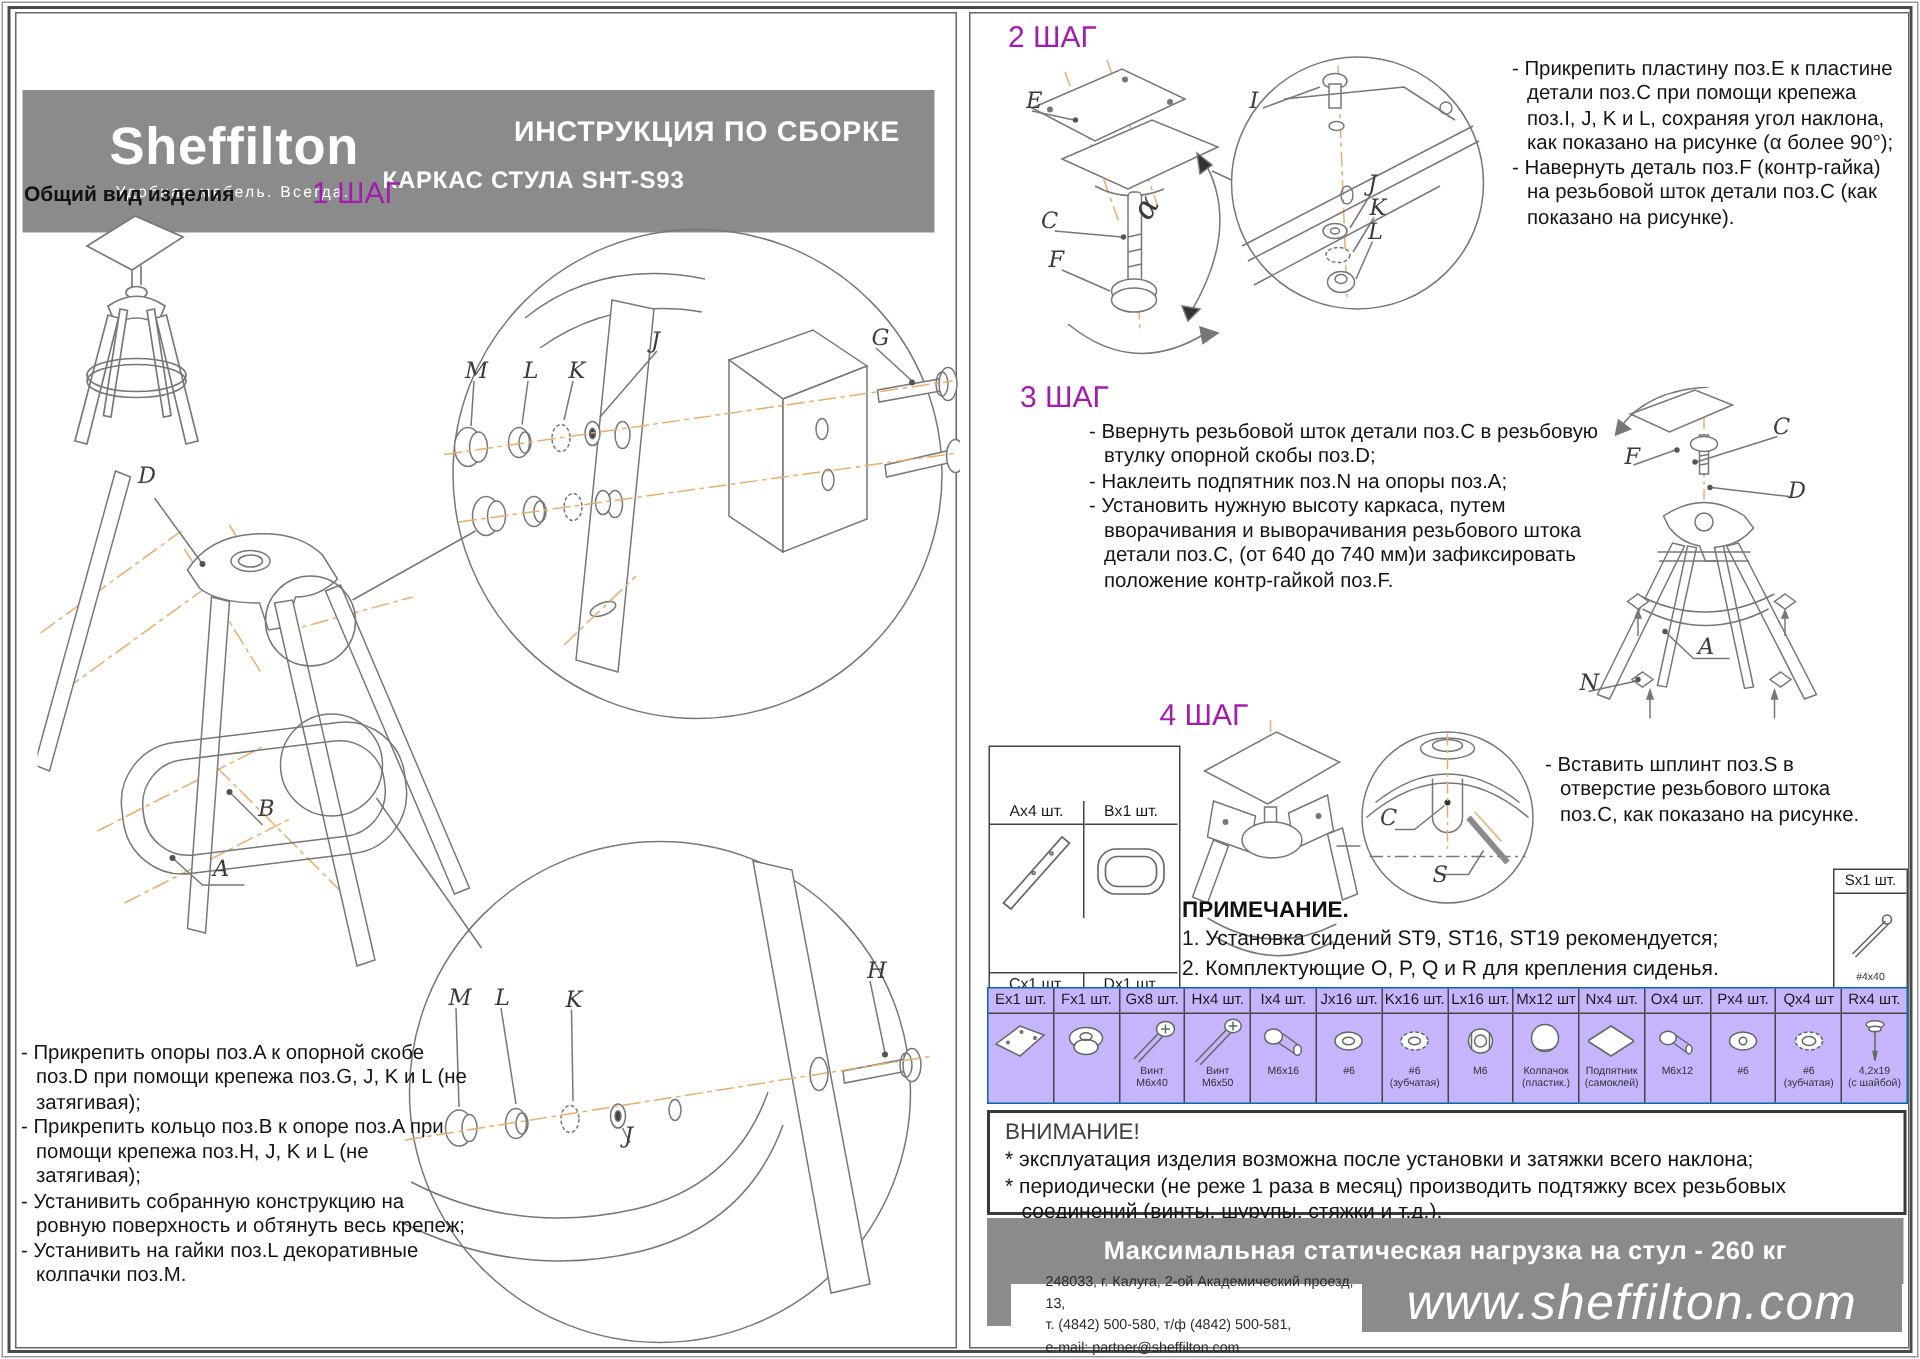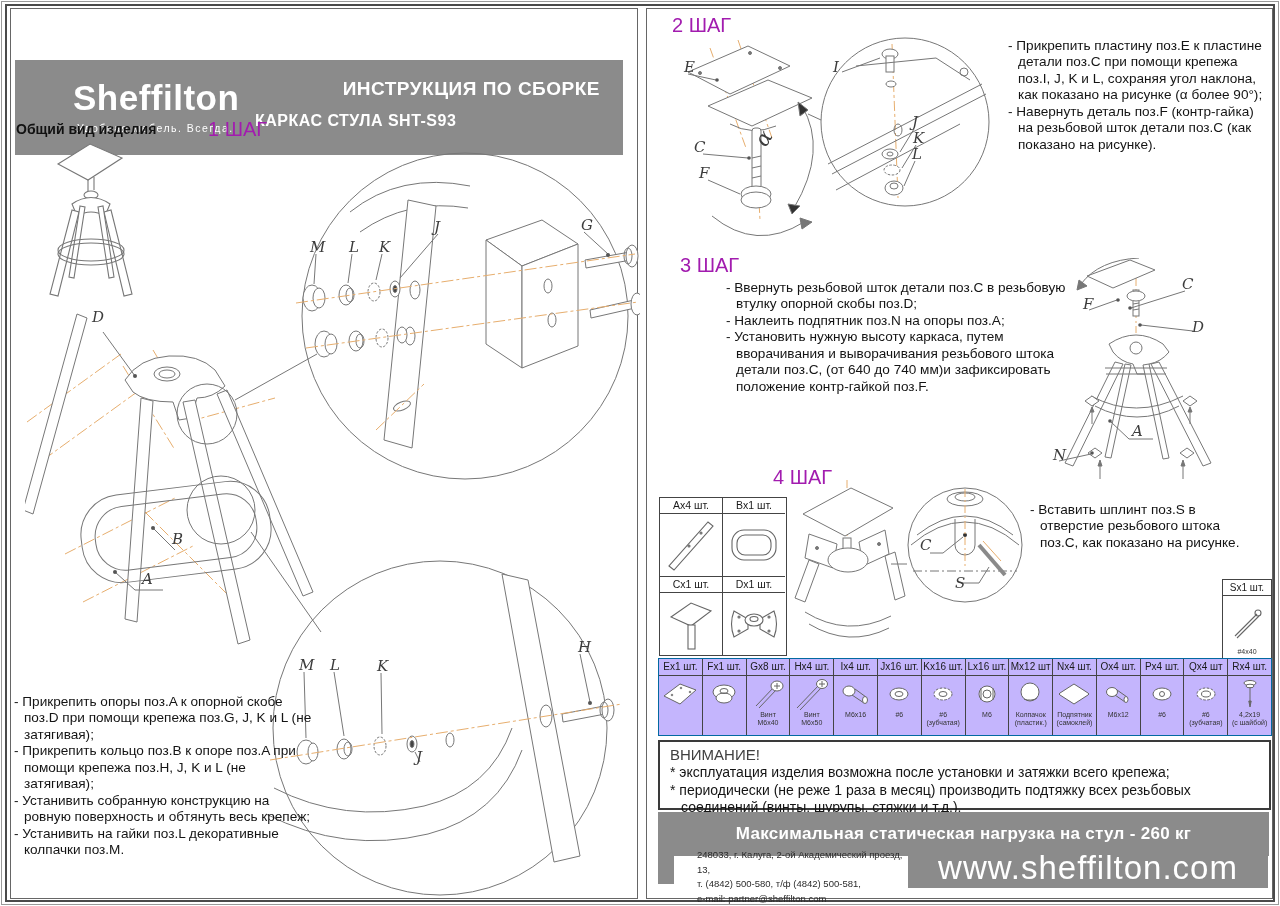--- a/index.html
+++ b/index.html
@@ -26,26 +26,26 @@
   .alpha{font-size:21px;transform:rotate(-58deg);}
   .notetitle{font-size:15px;font-weight:bold;color:#111;}
   .noteitems{font-size:14px;color:#141414;line-height:1.45;}
   .warnbox{position:absolute;border:2px solid #3a3a3a;background:#fff;}
   .warntitle{font-size:15px;font-weight:normal;color:#404040;}
   .warnitems{font-size:14px;color:#141414;line-height:1.25;}
   .warnitems div{padding-left:11px;text-indent:-11px;}
   .banner{position:absolute;background:#8b8b8b;display:flex;align-items:center;justify-content:center;}
   .bannertext{font-size:17px;font-weight:bold;color:#fff;letter-spacing:0.3px;}
   .addr{font-size:9.5px;color:#2b2b2b;line-height:1.55;}
-  .webbox{position:absolute;background:#8b8b8b;display:flex;align-items:center;justify-content:center;}
+  .webbox{position:absolute;background:#8b8b8b;display:flex;align-items:center;justify-content:center;font-style:italic;}
   .webtext{font-size:33px;color:#fff;letter-spacing:1px;}
   .fsq{position:absolute;background:#8b8b8b;}
   
   .pgrid{position:absolute;display:flex;flex-wrap:wrap;border:1px solid #444;background:#fff;}
-  .gcell{width:62px;border-left:1px solid #444;display:flex;flex-direction:column;}
+  .gcell{width:62px;border-left:1px solid #444;display:flex;flex-direction:column;margin-top:36px;}
   .gcell:first-child,.gcell:nth-child(3){border-left:none;}
   .gcell:nth-child(3),.gcell:nth-child(4){border-top:1px solid #444;}
   .ghead{height:15px;border-bottom:1px solid #444;font-size:10.5px;text-align:center;line-height:15px;}
   .gicon{height:62px;display:flex;align-items:center;justify-content:center;}
   .strip{position:absolute;display:flex;border:1px solid #0369a1;background:#c4b5fd;justify-content:flex-end;}
   .scell{flex:1;border-left:1px solid #444;display:flex;flex-direction:column;min-width:0;}
   .scell:first-child{border-left:none;}
   .shead{height:16px;border-bottom:1px solid #444;font-size:10px;text-align:center;line-height:16px;white-space:nowrap;overflow:hidden;}
   .sicon{height:35px;display:flex;align-items:center;justify-content:center;}
   .ssub{height:24px;font-size:7px;color:#333;text-align:center;white-space:pre-line;line-height:1.2;}
@@ -384,20 +384,27 @@
     <line x1="62" y1="6" x2="62" y2="84" stroke="#e7ae6e" stroke-width="1" stroke-dasharray="8 3 2 3"></line>
   </svg>
 
   <span class="dlabel" style="left:920px;top:538px;">C</span>
   <span class="dlabel" style="left:955px;top:576px;">S</span>
 
   <div class="abs bullets" style="left:1030px;top:502px;width:224px;">
     <div>- Вставить шплинт поз.S в отверстие резьбового штока поз.C, как показано на рисунке.</div>
   </div>
 
+  <div class="abs" style="left:788px;top:598px;width:400px;">
+    <div class="notetitle">ПРИМЕЧАНИЕ.</div>
+    <div class="noteitems">
+      <div>1. Установка сидений ST9, ST16, ST19 рекомендуется;</div>
+      <div>2. Комплектующие O, P, Q и R для крепления сиденья.</div>
+    </div>
+  </div>
 
   <div class="pgrid" style="left:659px;top:497px;width:126px;">
     <div class="gcell">
       <div class="ghead">Ax4 шт.</div>
       <div class="gicon">
         <svg width="56" height="58" viewBox="0 0 56 58">
             <g fill="none" stroke="#666" stroke-width="1.1">
           <polygon points="6,50 11,54 50,10 45,6" fill="#fff"></polygon>
               <circle cx="26" cy="30" r="1"></circle>
               <circle cx="38" cy="17" r="1"></circle>
@@ -650,21 +657,21 @@
           </svg>
         </div>
       <div class="ssub">4,2х19
 (с шайбой)</div>
     </div>
   </div>
 
   <div class="warnbox" style="left:658px;top:740px;width:609px;height:66px;">
     <div class="abs warntitle" style="left:10px;top:4px;">ВНИМАНИЕ!</div>
     <div class="abs warnitems" style="left:10px;top:22px;width:590px;">
-      <div>* эксплуатация изделия возможна после установки и затяжки всего крепежа;</div>
+      <div>* эксплуатация изделия возможна после установки и затяжки всего наклона;</div>
       <div>* периодически (не реже 1 раза в месяц) производить подтяжку всех резьбовых соединений (винты, шурупы, стяжки и т.д.).</div>
     </div>
   </div>
 
   <div class="banner" style="left:658px;top:812px;width:611px;height:44px;">
     <span class="bannertext">Максимальная статическая нагрузка на стул - 260 кг</span>
   </div>
 
   <div class="fsq" style="left:658px;top:849px;width:16px;height:35px;"></div>
   <div class="abs addr" style="left:697px;top:848px;width:210px;">

